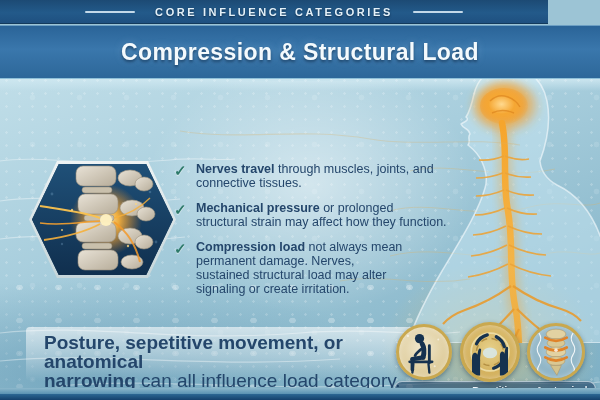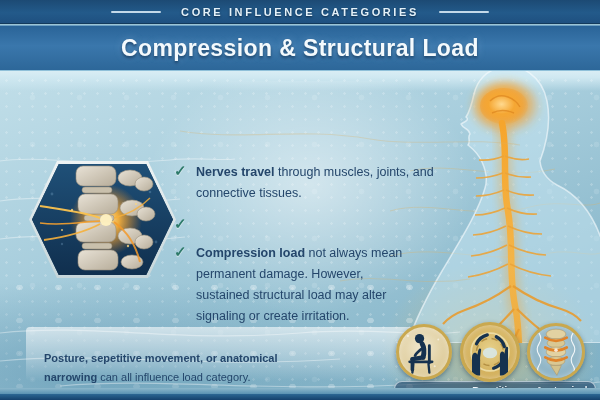--- a/index.html
+++ b/index.html
@@ -4,35 +4,35 @@
 <style>
   * { margin:0; padding:0; box-sizing:border-box; }
   body { font-family:"Liberation Sans", sans-serif; background:#333; }
   .canvas{
     position:relative; width:600px; height:400px; overflow:hidden;
     background:#9cc4d5;
   }
 
   
   .banner{
-    position:absolute; left:0; top:0; width:600px; height:24px;
+    position:absolute; left:0; top:0; width:548px; height:24px;
     background:linear-gradient(180deg,#1c4a74 0%,#235a8a 55%,#1e5080 100%);
     border-bottom:1px solid #133a5c;
     display:flex; align-items:center; justify-content:center; gap:20px;
     z-index:30;
   }
   .banner .rule{ width:50px; height:2px; background:rgba(225,240,250,.85); border-radius:1px;}
   .banner .label{
     color:#e4f1f9; font-size:11px; font-weight:bold; letter-spacing:2.6px;
     text-shadow:0 1px 2px rgba(8,30,52,.8);
   }
 
   
   .header{
-    position:absolute; left:0; top:25px; width:600px; height:46px;
+    position:absolute; left:0; top:25px; width:600px; height:54px;
     background:linear-gradient(180deg,#2a6498 0%,#3a77ac 45%,#2d6799 100%);
     border-top:1px solid rgba(160,205,230,.55);
     border-bottom:1px solid #8fc0d9;
     display:flex; align-items:center; justify-content:center;
     z-index:30;
   }
   .header .title{
     color:#f4fafd; font-size:23px; font-weight:bold; letter-spacing:.4px;
     text-shadow:0 2px 3px rgba(10,40,70,.65), 0 0 8px rgba(200,230,250,.25);
   }
@@ -85,34 +85,34 @@
   }
 
   
   .bullets{ position:absolute; left:174px; top:101px; width:285px; }
   .bullet{ display:flex; margin-bottom:11px; }
   .bullet .check{
     flex:0 0 22px; color:#2d7a6a; font-size:15px; font-weight:bold;
     line-height:17px; text-shadow:0 1px 1px rgba(255,255,255,.6);
   }
   .bullet .txt{
-    color:#24466b; font-size:12.5px; line-height:21px; white-space:pre-line;
+    color:#24466b; font-size:12.5px; line-height:14px; white-space:pre-line;
     max-width:262px;
   }
   .bullet .txt b{ font-weight:bold; }
 
   
   .note-band{
     position:absolute; left:26px; top:266px; width:400px; height:54px;
     background:linear-gradient(180deg, rgba(255,255,255,.6) 0%, rgba(255,255,255,.28) 60%, rgba(255,255,255,0) 100%);
     border-radius:4px;
   }
   .note-text{
-    position:absolute; left:18px; top:22px; width:370px;
-    color:#24466b; font-size:11px; line-height:19px; white-space:pre-line;
+    position:absolute; left:18px; top:6px; width:370px;
+    color:#24466b; font-size:19px; line-height:19px; white-space:pre-line;
   }
   .note-text b{ font-weight:bold; }
 
   
   .figure{ position:absolute; left:390px; top:0px; width:210px; height:282px; }
 
   
   .circle{
     position:absolute; border-radius:50%;
     border:3px solid #c9a84f;
@@ -316,25 +316,27 @@
     </div>
 
     <div class="bullets">
       <div class="bullet">
         <span class="check">✓</span>
         <span class="txt"><b>Nerves travel</b><span> through muscles, joints, and
 connective tissues.</span></span>
       </div>
       <div class="bullet">
         <span class="check">✓</span>
+        <span class="txt"><b>Mechanical pressure</b><span> or prolonged
+structural strain may affect how they function.</span></span>
       </div>
       <div class="bullet">
         <span class="check">✓</span>
         <span class="txt"><b>Compression load</b><span> not always mean
-permanent damage. However,
+permanent damage. Nerves,
 sustained structural load may alter
 signaling or create irritation.</span></span>
       </div>
     </div>
 
     <div class="note-band">
       <div class="note-text"><b>Posture, sepetitive movement, or anatomical
 narrowing</b><span> can all influence load category.</span></div>
     </div>
 

